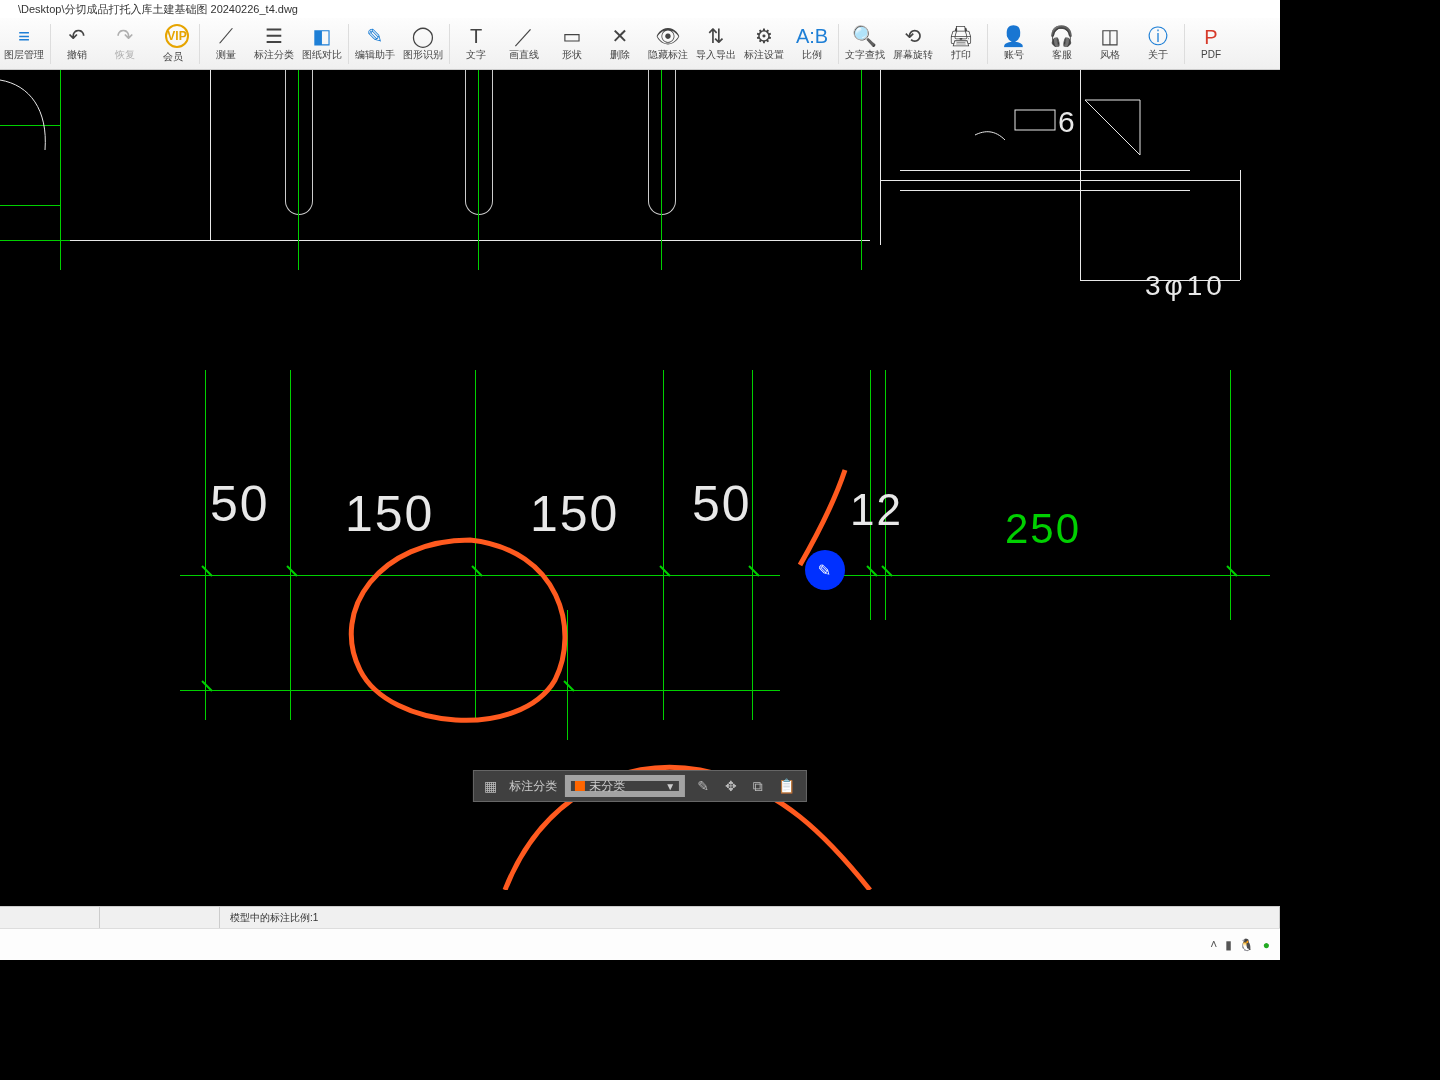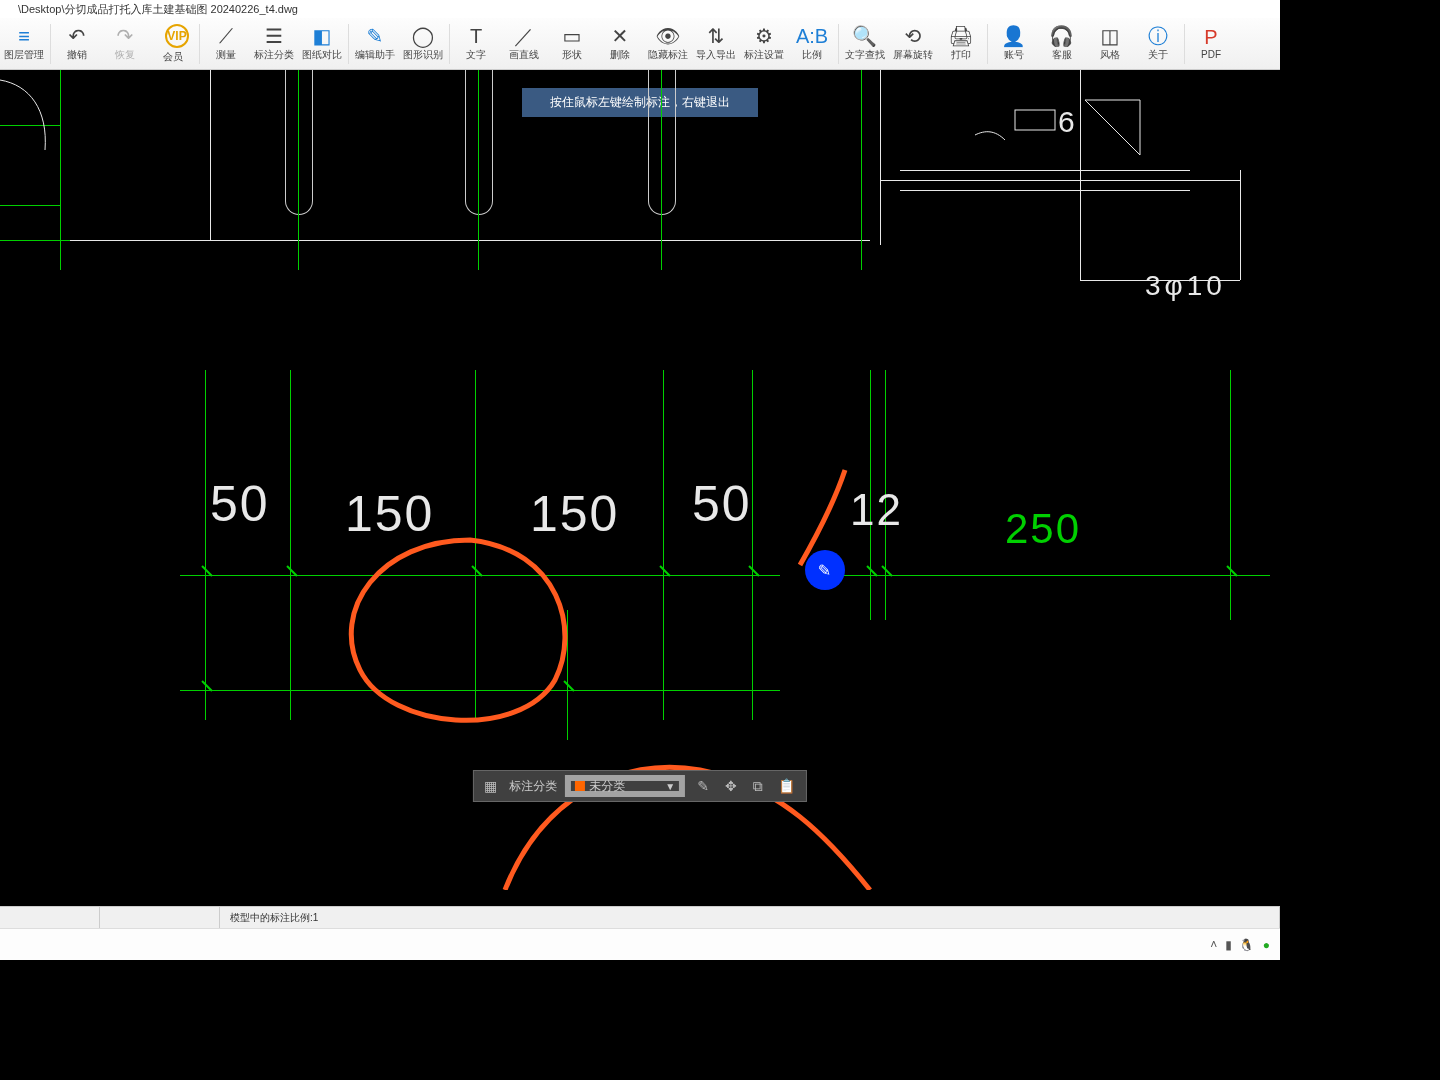--- a/index.html
+++ b/index.html
@@ -141,21 +141,20 @@
       <div>关于</div>
     </div>
     <div class="sep"></div>
     <div class="tool-btn">
       <div class="ico ico-red">P</div>
       <div>PDF</div>
     </div>
   </div>
 
 <div class="canvas">
-  <div class="hint-bar">按住鼠标左键绘制标注，右键退出</div>
 
   <div class="wline" style="left:0;top:170px;width:870px;height:1px"></div>
   <div class="wline" style="left:210px;top:0;width:1px;height:170px"></div>
 
   <div class="wline" style="left:880px;top:0;width:1px;height:175px"></div>
   <div class="wline" style="left:880px;top:110px;width:360px;height:1px"></div>
   <div class="wline" style="left:900px;top:100px;width:290px;height:1px"></div>
   <div class="wline" style="left:900px;top:120px;width:290px;height:1px"></div>
   <div class="wline" style="left:1080px;top:0;width:1px;height:210px"></div>
   <div class="wline" style="left:1080px;top:210px;width:160px;height:1px"></div>

